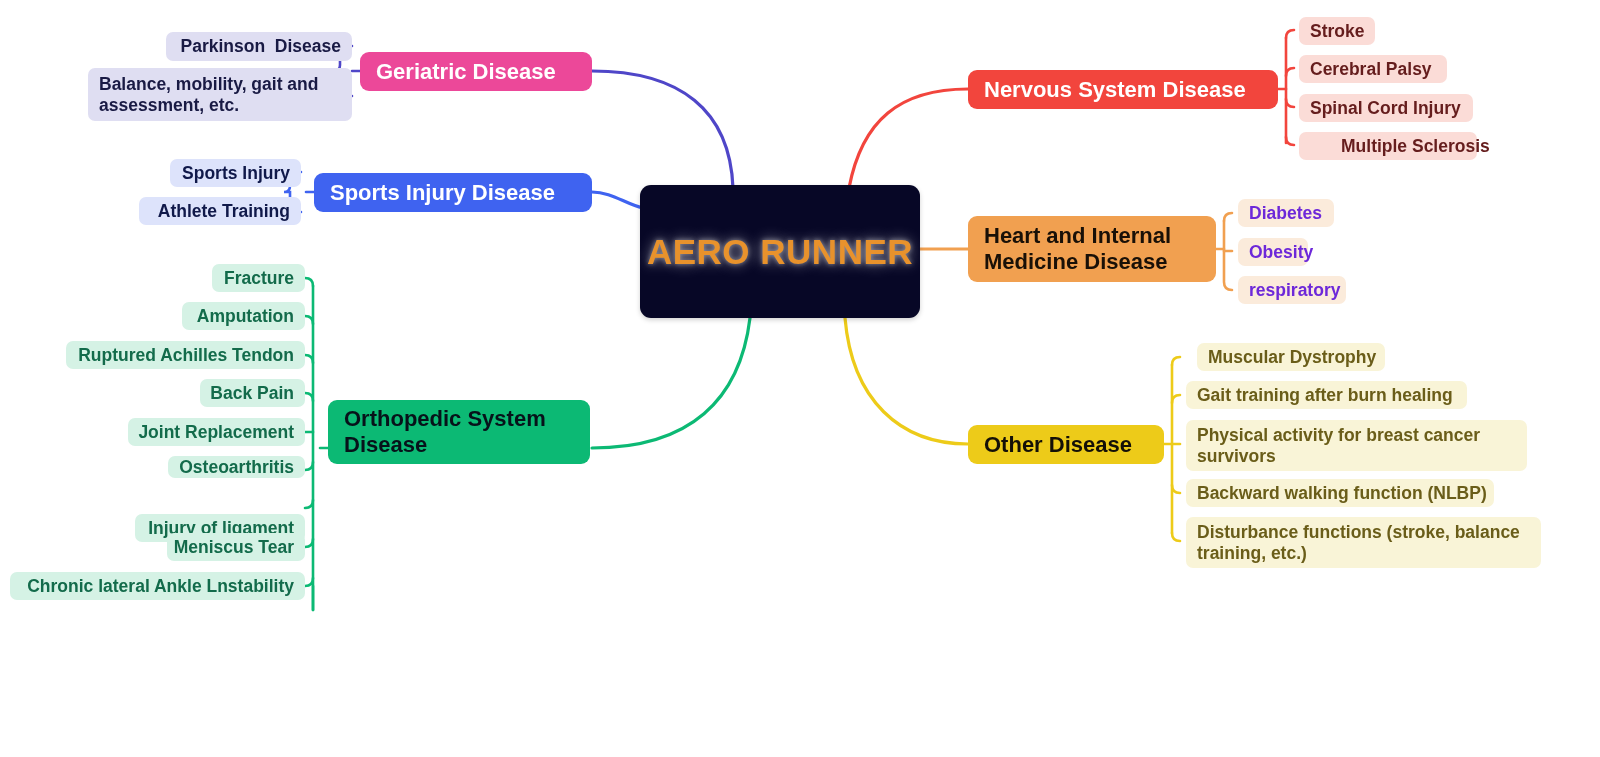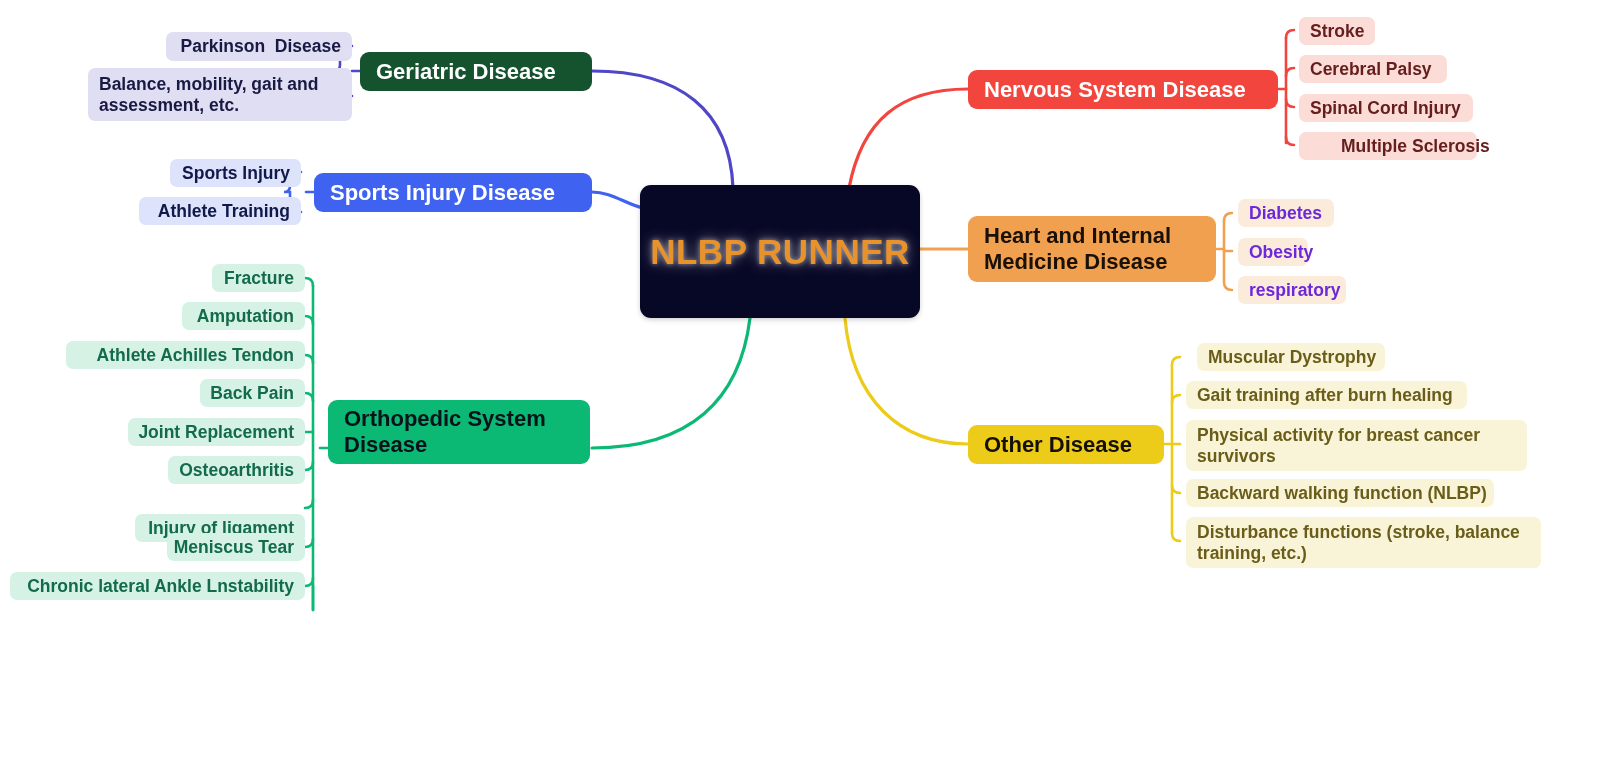--- a/index.html
+++ b/index.html
@@ -50,21 +50,21 @@
     text-shadow: 0 0 14px rgba(255,255,255,0.55), 0 0 5px rgba(255,255,255,0.45);
   }
   
   .branch {
     border-radius: 9px;
     padding: 9px 16px;
     font-size: 22px;
     font-weight: 700;
     line-height: 1.16;
   }
-  .branch.b-geriatric  { background:#14532d; color:#ffffff; }
+  .branch.b-geriatric  { background:#ec4899; color:#ffffff; }
   .branch.b-sports     { background:#3f63f0; color:#ffffff; }
   .branch.b-ortho      { background:#0cb974; color:#07121a; }
   .branch.b-nervous    { background:#f2453d; color:#ffffff; }
   .branch.b-heart      { background:#f1a050; color:#191007; }
   .branch.b-other      { background:#edcb19; color:#141007; }
   
   .leaf {
     border-radius: 7px;
     padding: 5px 11px;
     font-size: 17.5px;
@@ -145,21 +145,21 @@
       <path d="M 1172 365 L 1172 533"></path>
       <path d="M 1180 357 Q 1172 357 1172 365"></path>
       <path d="M 1180 395 Q 1172 395 1172 403"></path>
       <path d="M 1180 444 L 1172 444"></path>
       <path d="M 1180 493 Q 1172 493 1172 485"></path>
       <path d="M 1180 541 Q 1172 541 1172 533"></path>
     </g>
   </svg>
 
   <div class="node central" style="left:640px; top:185px; width:280px; height:133px;">
-    <span class="ctext">NLBP RUNNER</span>
+    <span class="ctext">AERO RUNNER</span>
   </div>
 
   <div class="node branch b-geriatric" style="left:360px; top:52px; width:232px; height:39px;">
     <span>Geriatric Disease</span>
   </div>
   <div class="node leaf l-purple align-right" style="left:166px; top:32px; width:186px; height:29px;">
     <span>Parkinson  Disease</span>
   </div>
   <div class="node leaf l-purple" style="left:88px; top:68px; width:264px; height:53px;">
     <span>Balance, mobility, gait and
@@ -180,29 +180,29 @@
     <span>Orthopedic System
 Disease</span>
   </div>
   <div class="node leaf l-green align-right" style="left:212px; top:264px; width:93px; height:28px;">
     <span>Fracture</span>
   </div>
   <div class="node leaf l-green align-right" style="left:182px; top:302px; width:123px; height:28px;">
     <span>Amputation</span>
   </div>
   <div class="node leaf l-green align-right" style="left:66px; top:341px; width:239px; height:28px;">
-    <span>Athlete Achilles Tendon</span>
+    <span>Ruptured Achilles Tendon</span>
   </div>
   <div class="node leaf l-green align-right" style="left:200px; top:379px; width:105px; height:28px;">
     <span>Back Pain</span>
   </div>
   <div class="node leaf l-green align-right" style="left:128px; top:418px; width:177px; height:28px;">
     <span>Joint Replacement</span>
   </div>
-  <div class="node leaf l-green align-right" style="left:168px; top:456px; width:137px; height:28px;padding-left:44px;">
+  <div class="node leaf l-green align-right" style="left:168px; top:456px; width:137px; height:22px;padding-left:44px;">
     <span>Osteoarthritis</span>
   </div>
   <div class="node leaf l-green align-right" style="left:135px; top:514px; width:170px; height:28px;text-align:center;">
     <span>Injury of ligament</span>
   </div>
   <div class="node leaf l-green align-right" style="left:167px; top:533px; width:138px; height:28px;">
     <span>Meniscus Tear</span>
   </div>
   <div class="node leaf l-green align-right" style="left:10px; top:572px; width:295px; height:28px;">
     <span>Chronic lateral Ankle Lnstability</span>

